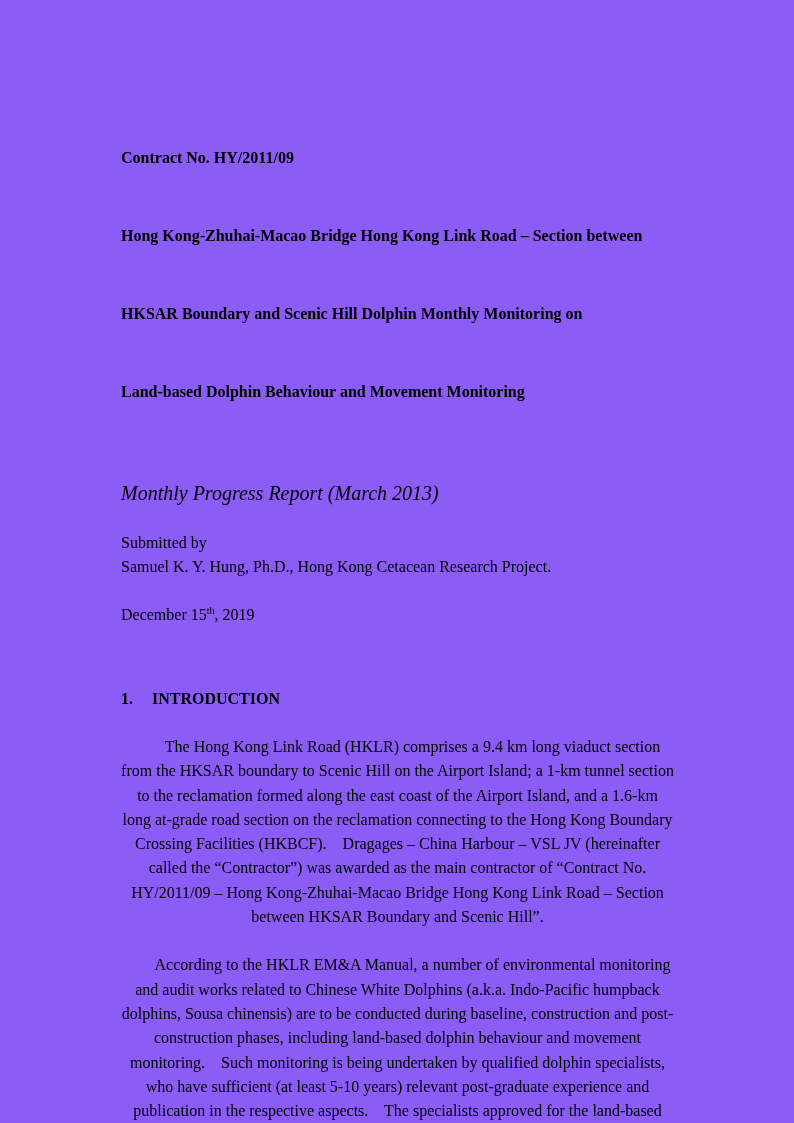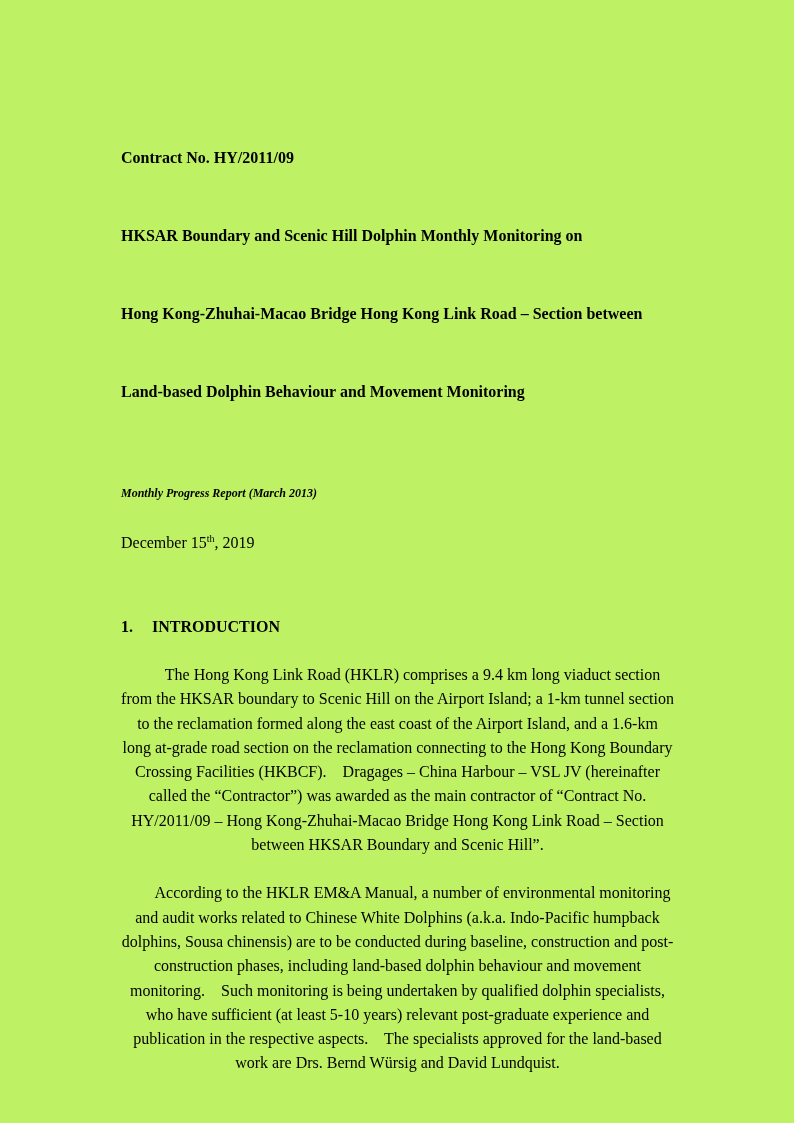--- a/index.html
+++ b/index.html
@@ -4,42 +4,42 @@
 <style>
   html, body {
     margin: 0;
     padding: 0;
     background: #ffffff;
   }
   .page {
     position: relative;
     width: 794px;
     height: 1123px;
-    background: #bef264;
+    background: #8b5cf6;
     overflow: hidden;
     font-family: "Liberation Serif", "DejaVu Serif", serif;
     color: #000000;
   }
   .content {
     position: absolute;
     left: 121px;
     top: 93px;
     width: 553px;
   }
   .doc-header {
     font-weight: bold;
     font-size: 16px;
     line-height: 26px;
     white-space: pre-wrap;
   }
   .report-title {
     margin-top: 24px;
-    font-weight: bold;
+    font-weight: normal;
     font-style: italic;
-    font-size: 12px;
+    font-size: 20px;
     line-height: 24px;
   }
   .submission {
     margin-top: 26px;
     font-size: 16px;
     line-height: 24px;
   }
   .date-line {
     margin-top: 24px;
     font-size: 16px;
@@ -73,28 +73,30 @@
   }
 </style>
 </head>
 <body>
 
 <div class="page">
   <div class="content">
 
     <div class="doc-header">
       <div>Contract No. HY/2011/09</div>
+      <div>Hong Kong-Zhuhai-Macao Bridge Hong Kong Link Road – Section between</div>
       <div>HKSAR Boundary and Scenic Hill Dolphin Monthly Monitoring on</div>
-      <div>Hong Kong-Zhuhai-Macao Bridge Hong Kong Link Road – Section between</div>
       <div>Land-based Dolphin Behaviour and Movement Monitoring</div>
     </div>
 
     <div class="report-title">Monthly Progress Report (March 2013)</div>
 
     <div class="submission">
+      <div>Submitted by</div>
+      <div>Samuel K. Y. Hung, Ph.D., Hong Kong Cetacean Research Project.</div>
     </div>
 
     <div class="date-line"><span>December 15</span><sup>th</sup><span>, 2019</span></div>
 
     <div class="section-heading">
       <span class="sec-num">1.</span><span>INTRODUCTION</span>
     </div>
 
     <p class="body-para">The Hong Kong Link Road (HKLR) comprises a 9.4 km long viaduct section from the HKSAR boundary to Scenic Hill on the Airport Island; a 1-km tunnel section to the reclamation formed along the east coast of the Airport Island, and a 1.6-km long at-grade road section on the reclamation connecting to the Hong Kong Boundary Crossing Facilities (HKBCF).    Dragages – China Harbour – VSL JV (hereinafter called the “Contractor”) was awarded as the main contractor of “Contract No. HY/2011/09 – Hong Kong-Zhuhai-Macao Bridge Hong Kong Link Road – Section between HKSAR Boundary and Scenic Hill”.</p>
 

